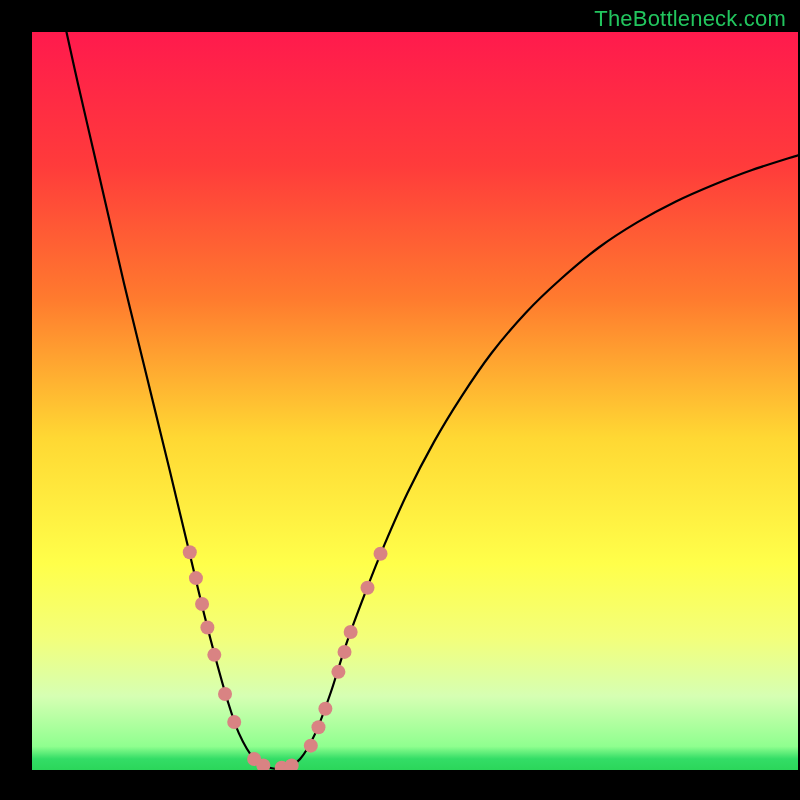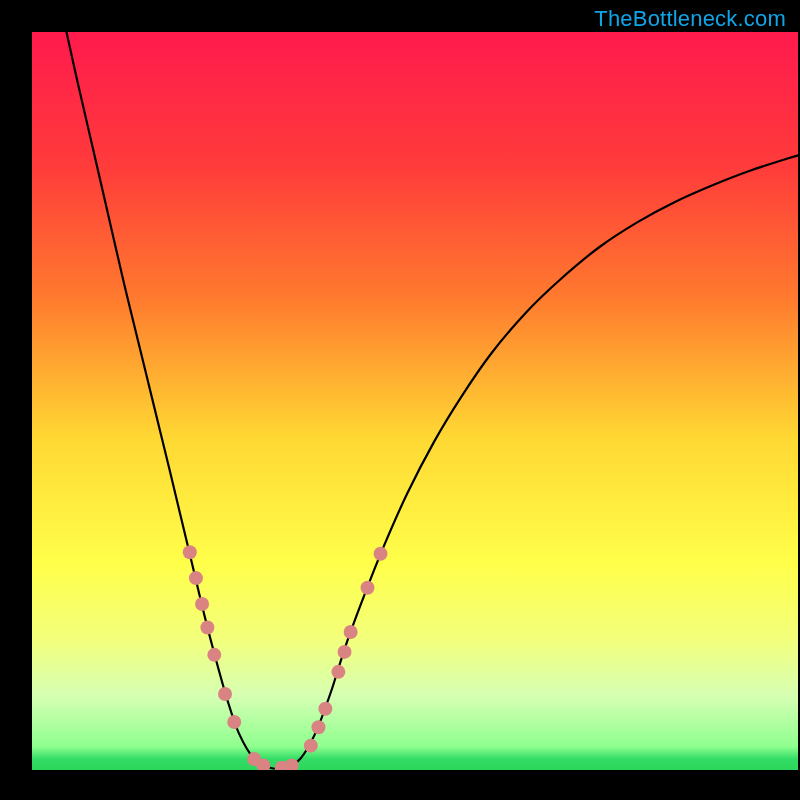--- a/index.html
+++ b/index.html
@@ -13,21 +13,21 @@
   }
   .chart-container {
     position: relative;
     width: 800px;
     height: 800px;
   }
   .watermark {
     position: absolute;
     top: 6px;
     right: 14px;
-    color: #0ea5e9;
+    color: #22c55e;
     font-size: 22px;
     font-weight: 500;
     letter-spacing: 0.2px;
     z-index: 10;
     user-select: none;
     text-align: right;
   }
   svg {
     position: absolute;
     top: 0;

